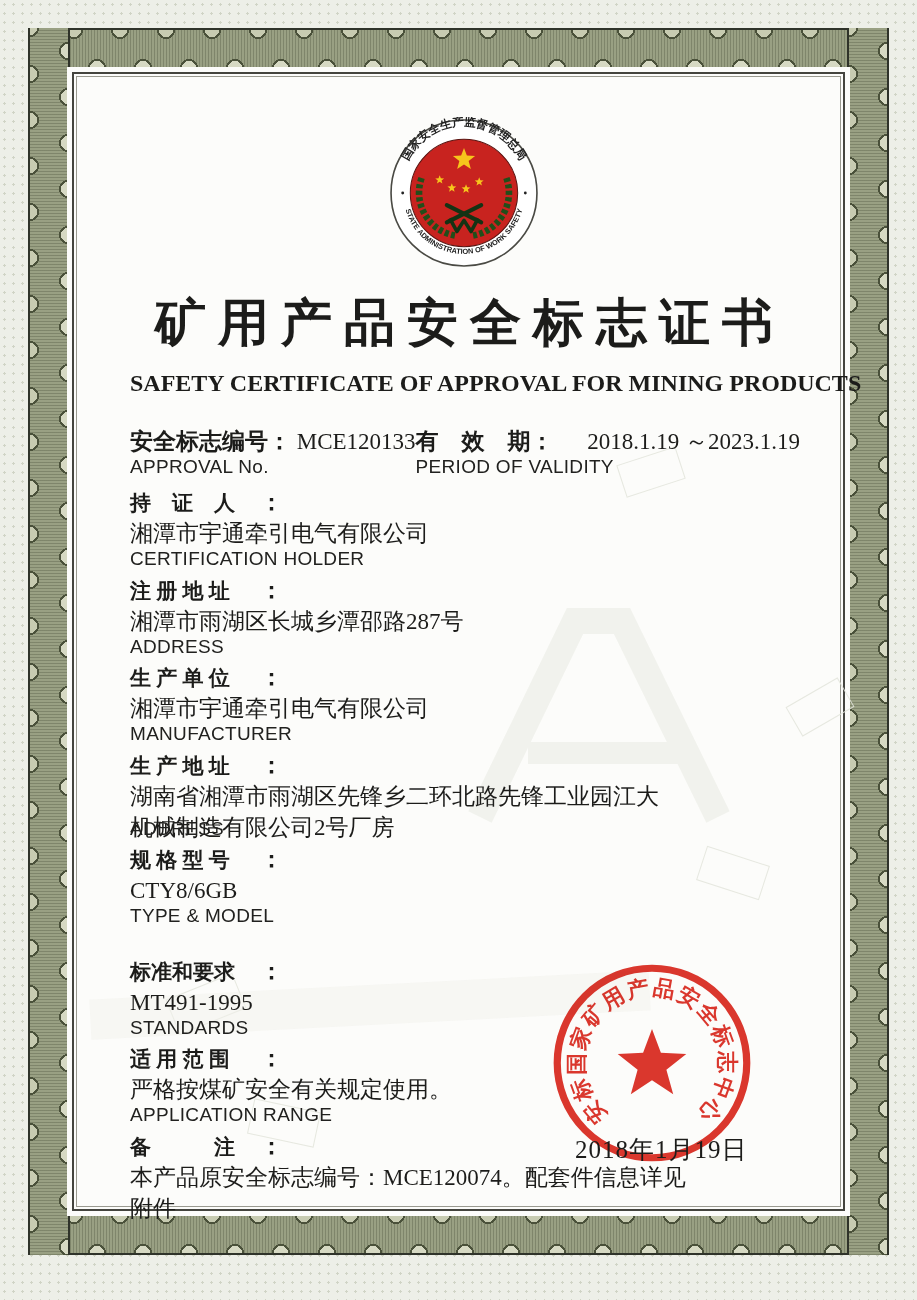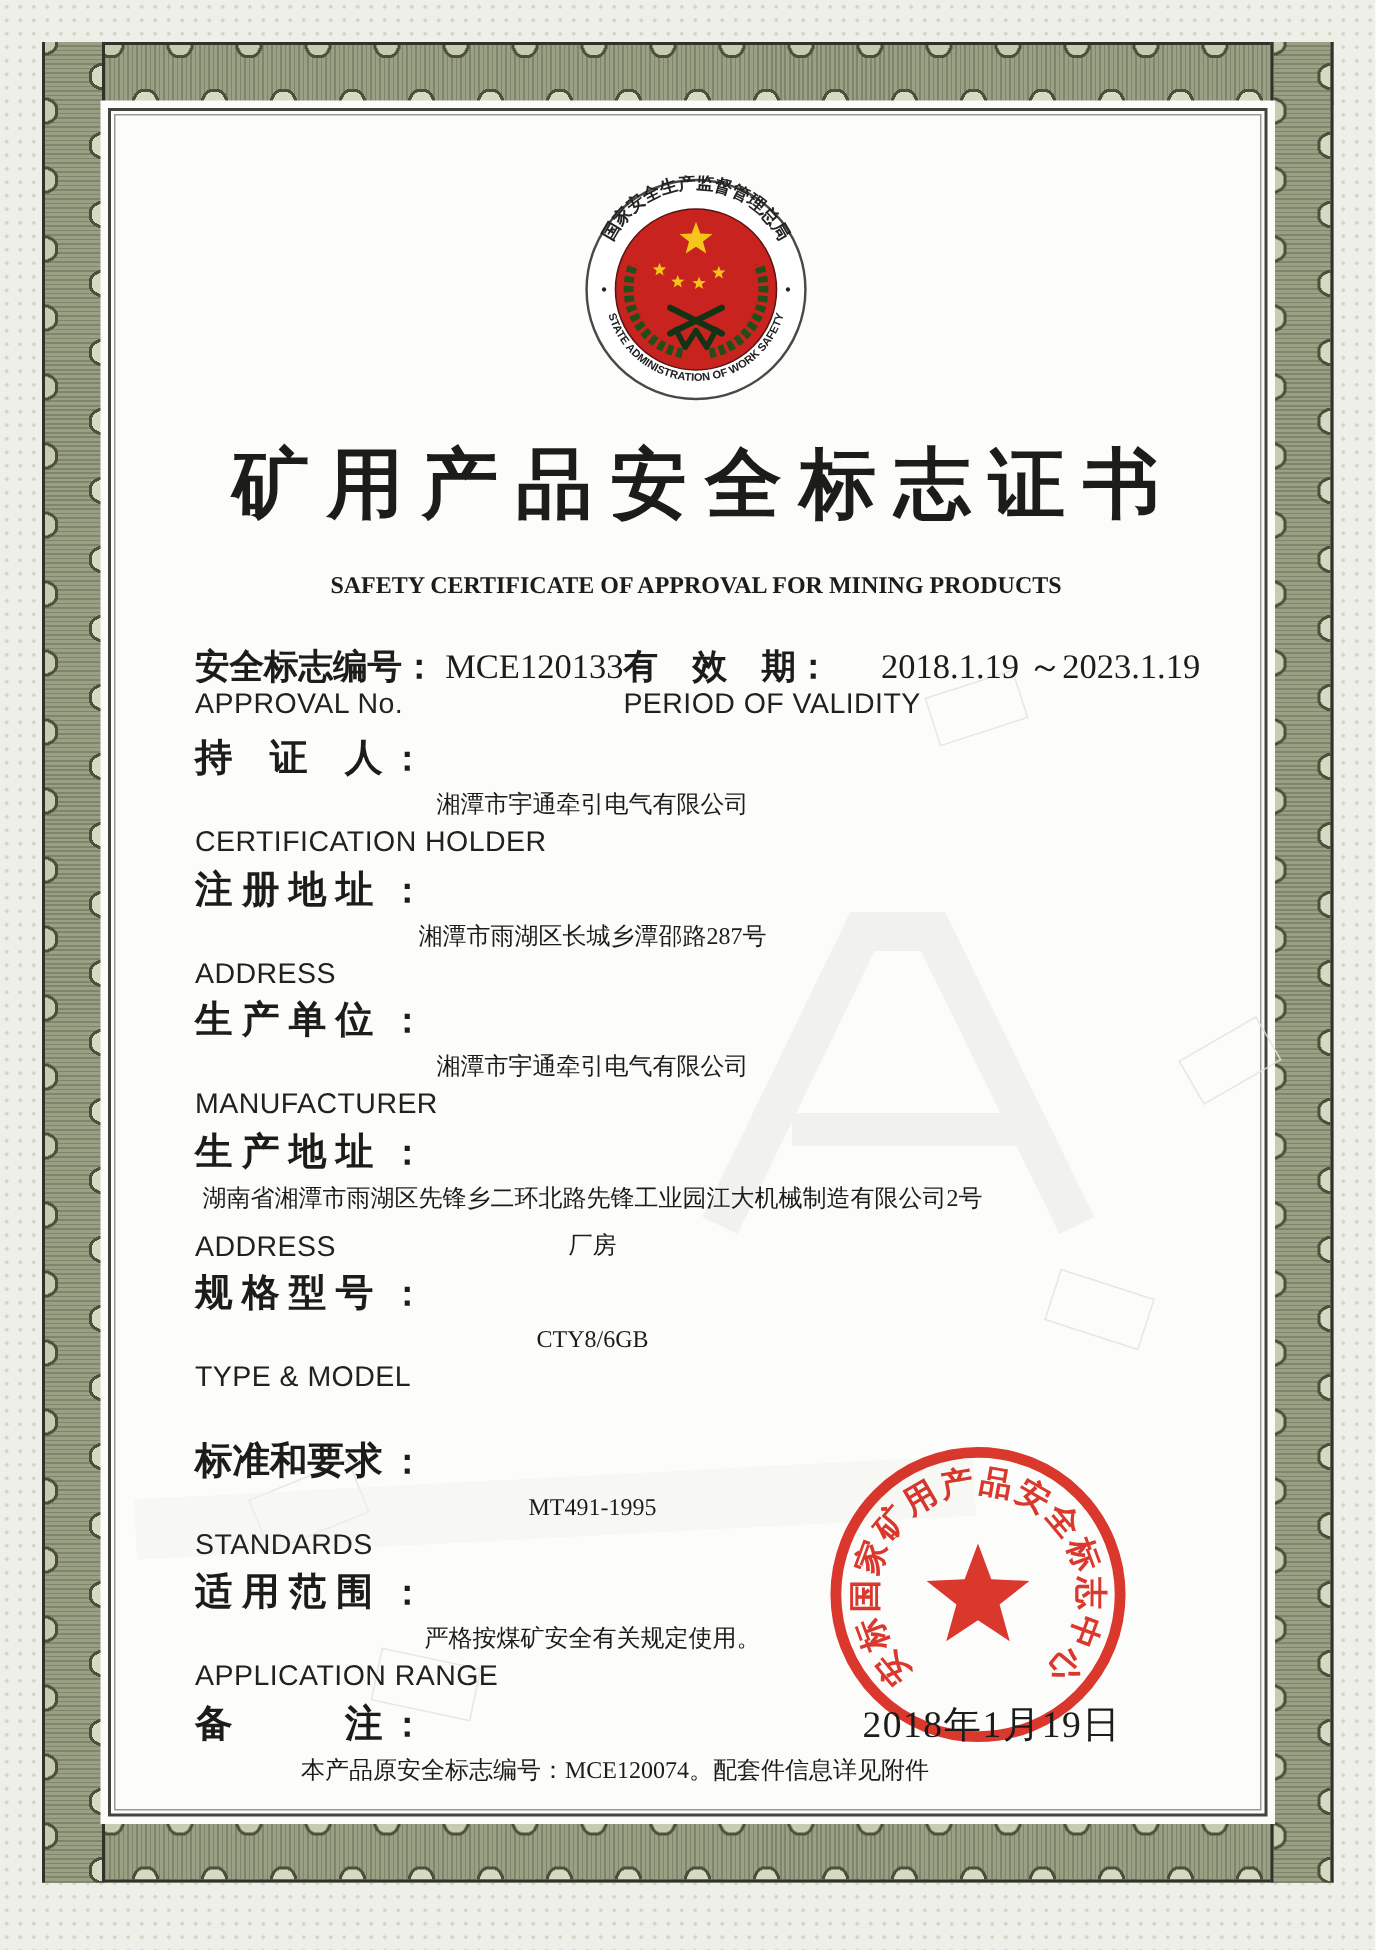--- a/index.html
+++ b/index.html
@@ -42,34 +42,34 @@
   .frame::after{content:"";position:absolute;inset:2px;border:1px solid #9a9a90;}
 
   
   .wm{position:absolute;z-index:1;pointer-events:none;}
   .wm-rect{border:1.5px solid #e2e4db;opacity:.85;}
 
   .content{position:absolute;left:75px;right:75px;top:75px;bottom:90px;z-index:2;padding:0 44px 0 55px;box-sizing:border-box;}
 
   .emblem-wrap{text-align:center;margin-top:42px;height:152px;}
   .title-zh{margin-top:20px;text-align:center;font-size:51px;font-weight:bold;letter-spacing:12px;white-space:nowrap;text-indent:12px;}
-  .title-en{margin-top:24px;text-align:center;font-size:16px;font-weight:bold;letter-spacing:0px;white-space:nowrap;}
+  .title-en{margin-top:12px;text-align:center;font-size:24px;font-weight:bold;letter-spacing:0px;white-space:nowrap;}
 
   .approval-row{display:flex;margin-top:30px;}
   .ap-col1{width:330px;}
   .ap-col2{flex:1;}
   .main-line{font-size:23px;line-height:30px;white-space:nowrap;}
   .lbl{font-weight:bold;text-align:right;}
   .val{font-weight:normal;}
   .sub{font-family:"Liberation Sans","DejaVu Sans",sans-serif;font-size:19px;line-height:19px;color:#21211f;letter-spacing:.3px;}
 
   .field{margin-top:7.5px;}
-  .flabel{display:inline-block;width:130px;font-weight:bold;font-size:25px;vertical-align:top;white-space:pre;}
+  .flabel{display:inline-block;width:130px;font-weight:bold;font-size:21px;vertical-align:top;white-space:pre;}
   .fcolon{font-weight:bold;font-size:23px;vertical-align:top;}
-  .fvalue{display:inline-block;width:530px;font-size:16px;line-height:31px;vertical-align:top;text-align:center;}
+  .fvalue{display:inline-block;width:530px;font-size:23px;line-height:31px;vertical-align:top;}
   .field .main-line{white-space:normal;}
   .gap{height:24px;}
 
   .seal{position:absolute;left:549px;top:960px;z-index:3;mix-blend-mode:multiply;opacity:.92;}
   .date-line{position:absolute;left:575px;top:1133px;z-index:4;font-size:25px;letter-spacing:1px;font-family:"Liberation Serif",serif;}
   .bottom-note{position:absolute;right:20px;top:1263px;font-size:17px;font-weight:bold;letter-spacing:2.5px;z-index:2;}
 </style>
 </head>
 <body>
 

